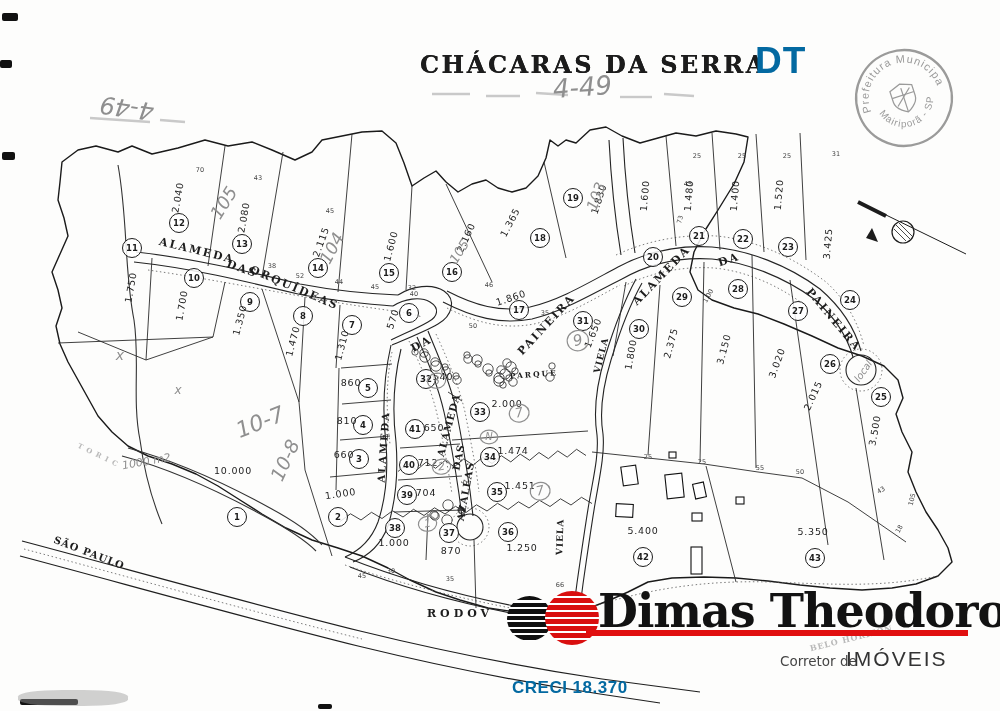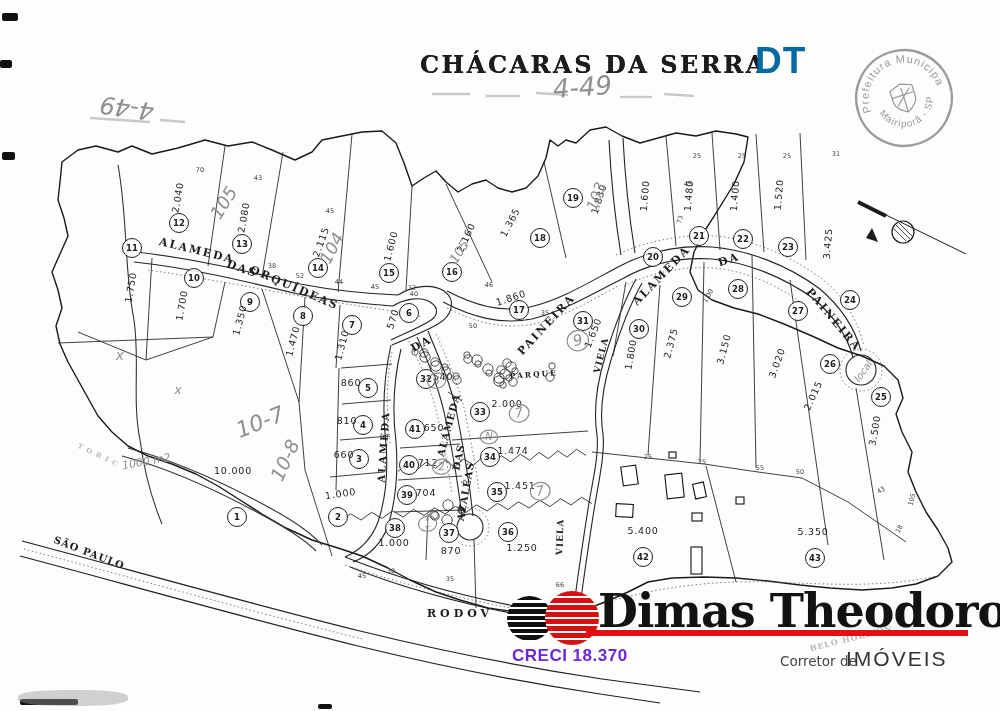--- a/index.html
+++ b/index.html
@@ -458,21 +458,21 @@
       <line x1="39" y1="47" x2="61" y2="47"></line>
         <line x1="50" y1="40" x2="50" y2="64"></line>
       <line x1="42" y1="56" x2="58" y2="42"></line>
     </g>
   </svg>
 
   <div class="sphere" id="sphere-black"></div>
   <div class="sphere" id="sphere-red"></div>
   <div id="brand">Dimas Theodoro</div>
   <div id="redbar" style="background: rgb(225, 16, 16);"></div>
-  <div id="creci" style="color: #6d28d9;">CRECI 18.370</div>
+  <div id="creci" style="color: #0369a1; margin-top: 32px;">CRECI 18.370</div>
   <div id="role-prefix">Corretor de</div>
   <div id="role">IMÓVEIS</div>
 
   <div class="artifact" style="left:2px;top:13px;width:16px;height:8px;"></div>
   <div class="artifact" style="left:0;top:60px;width:12px;height:8px;"></div>
   <div class="artifact" style="left:2px;top:152px;width:13px;height:8px;"></div>
   <div class="artifact" style="left:20px;top:699px;width:58px;height:6px;"></div>
   <div class="artifact" style="left:318px;top:704px;width:14px;height:5px;"></div>
   <div class="smudge" style="left:18px;top:690px;width:110px;height:16px;"></div>
 </div>

